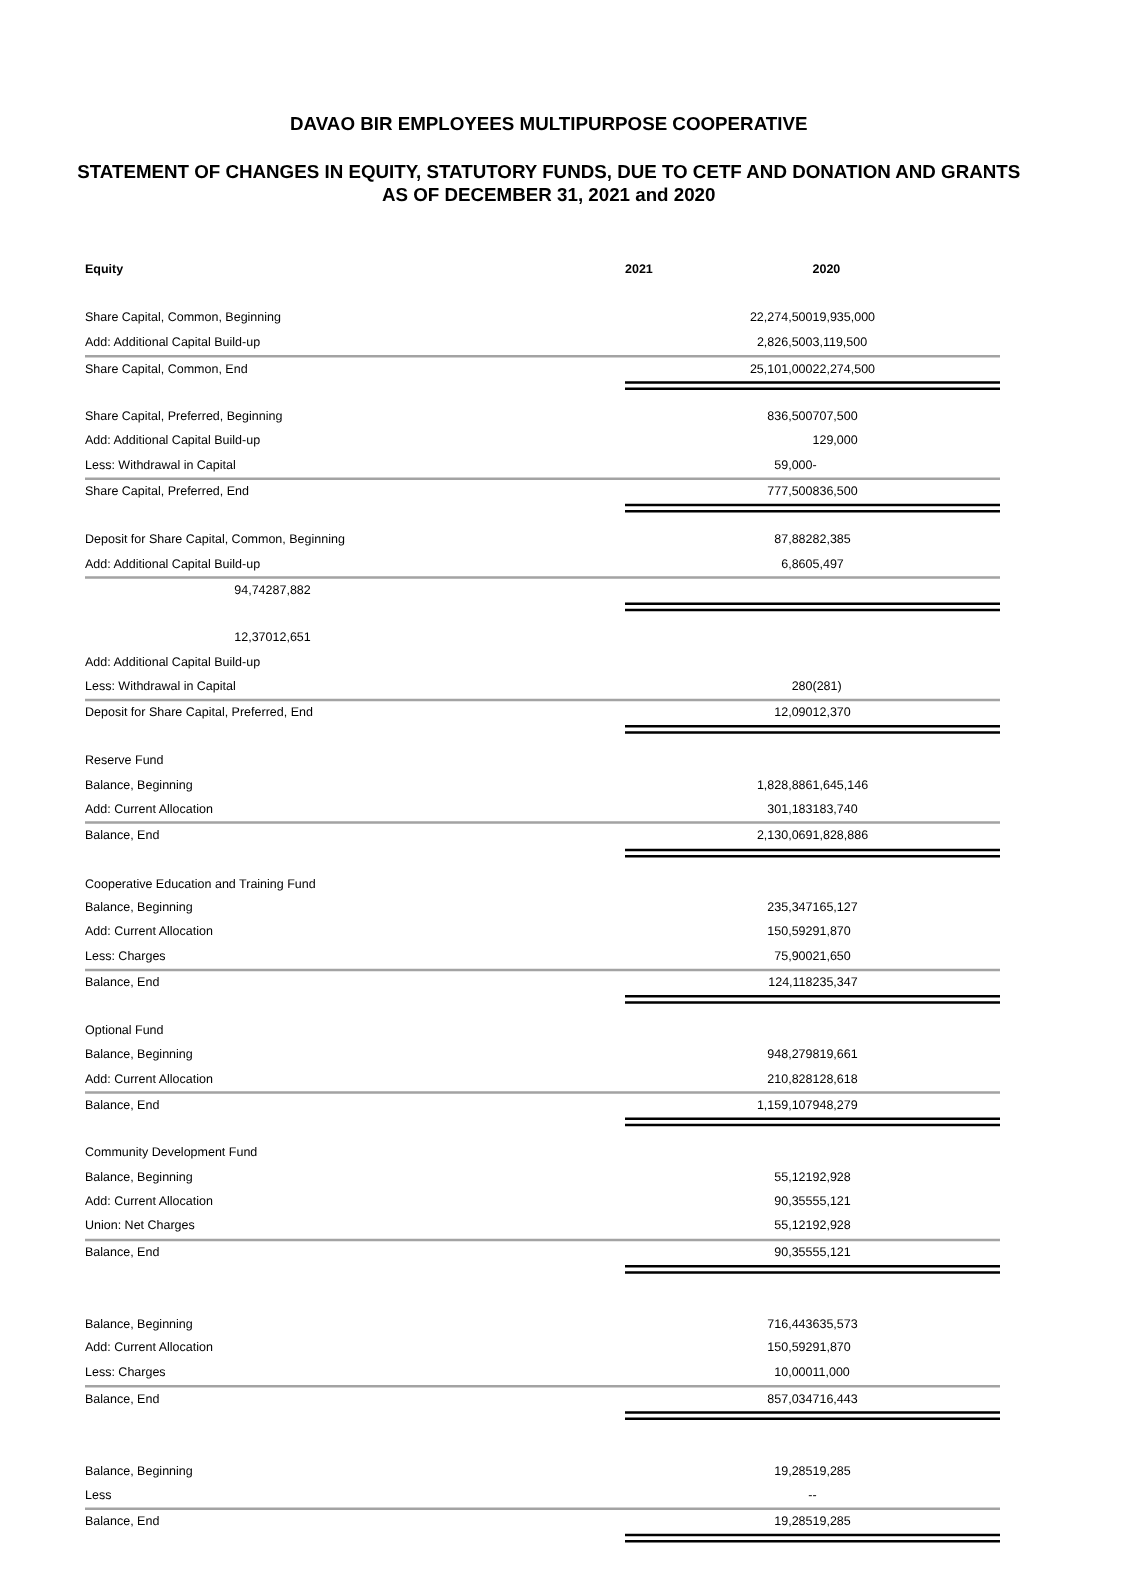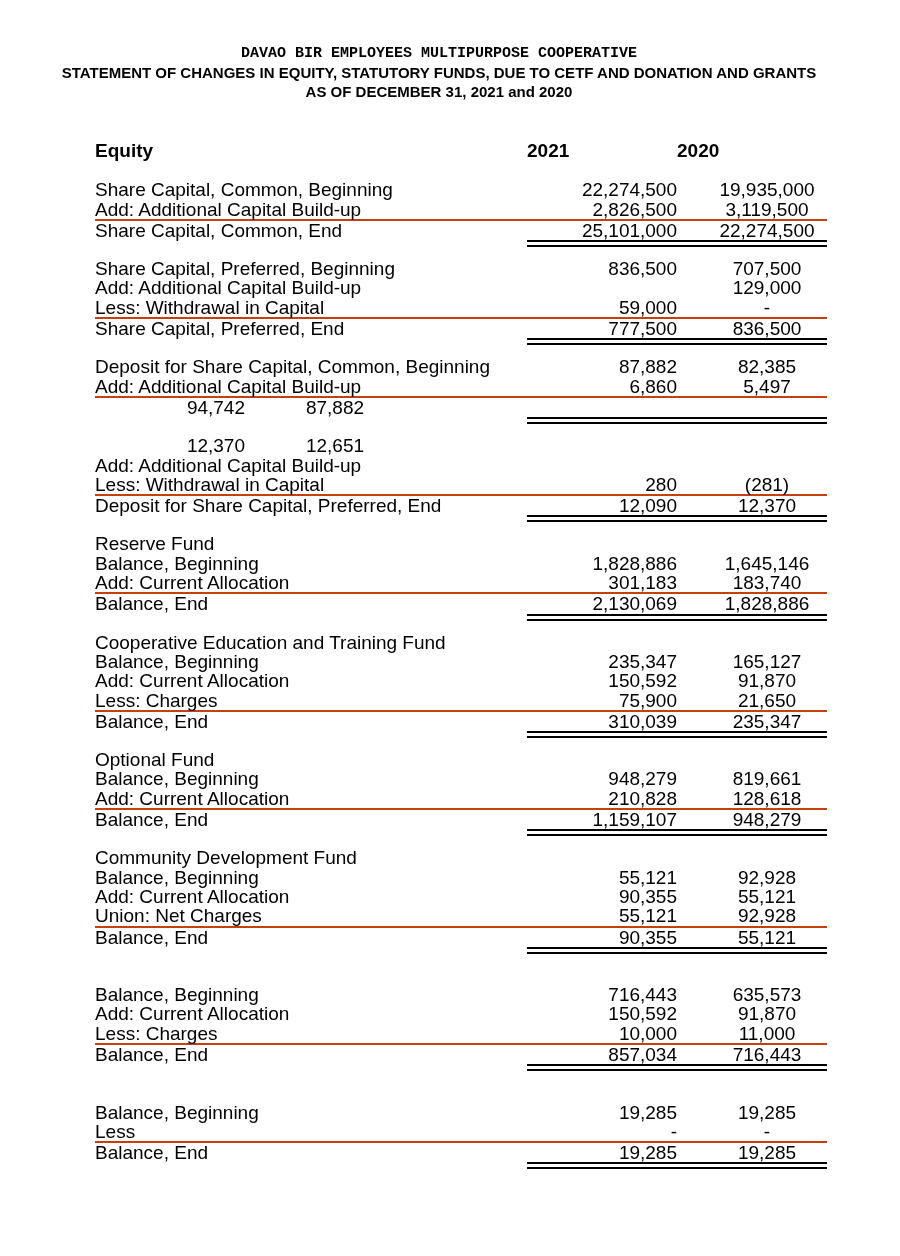--- a/index.html
+++ b/index.html
@@ -7,32 +7,32 @@
   body {
     width: 900px; height: 1256px;
     font-family: "Liberation Sans", sans-serif;
     color: #000000;
     overflow: hidden;
   }
   .page { width: 900px; height: 1256px; background: #fff; overflow: hidden; }
 
   
   .titles { width: 878px; text-align: center; font-weight: bold; font-size: 15px; }
-  .t1 { padding-top: 44px; line-height: 19px; font-family: Liberation Mono, monospace; }
-  .t2 { line-height: 19px; }
+  .t1 { padding-top: 90px; line-height: 19px; }
+  .t2 { margin-top: 19px; line-height: 19px; }
   .t3 { line-height: 19px; }
 
   
-  .sheet { margin-left: 95px; width: 732px; margin-top: 40px; font-size: 19px; }
+  .sheet { margin-left: 68px; width: 732px; margin-top: 40px; font-size: 10px; }
   .row { display: flex; line-height: 19.3px; height: 19.3px; white-space: nowrap; }
   .row .lbl { flex: 1; text-align: left; }
   .row .v21 { width: 150px; text-align: right; }
-  .row .v20 { width: 150px; text-align: center; padding-right: 12px; padding-left: 42px; }
+  .row .v20 { width: 150px; text-align: left; padding-right: 12px; }
   .row.bold { font-weight: normal; }
-  .row.total { border-top: 2px solid #c2410c; }
+  .row.total { border-top: 2px solid #a3a3a3; }
   .hrow { font-weight: bold; }
   .hrow .c21, .hrow .c20 { width: 150px; text-align: left; }
   .section { margin-top: 12px; }
   .section.first { margin-top: 20px; }
   .dbl {
     margin-left: 432px; width: 300px;
     height: 7px; margin-top: 2px;
     border-top: 2px solid #000; border-bottom: 2px solid #000;
   }
 </style>
@@ -173,21 +173,21 @@
             <div class="v21">150,592</div>
             <div class="v20">91,870</div>
           </div>
           <div class="row">
             <div class="lbl">Less: Charges</div>
             <div class="v21">75,900</div>
             <div class="v20">21,650</div>
           </div>
           <div class="row bold total">
             <div class="lbl">Balance, End</div>
-            <div class="v21">310,039</div>
+            <div class="v21">124,118</div>
             <div class="v20">235,347</div>
           </div>
           <div class="dbl"></div>
         </div>
         <div class="section">
           <div class="row bold">
             <div class="lbl">Optional Fund</div>
             <div class="v21"></div>
             <div class="v20"></div>
           </div>

